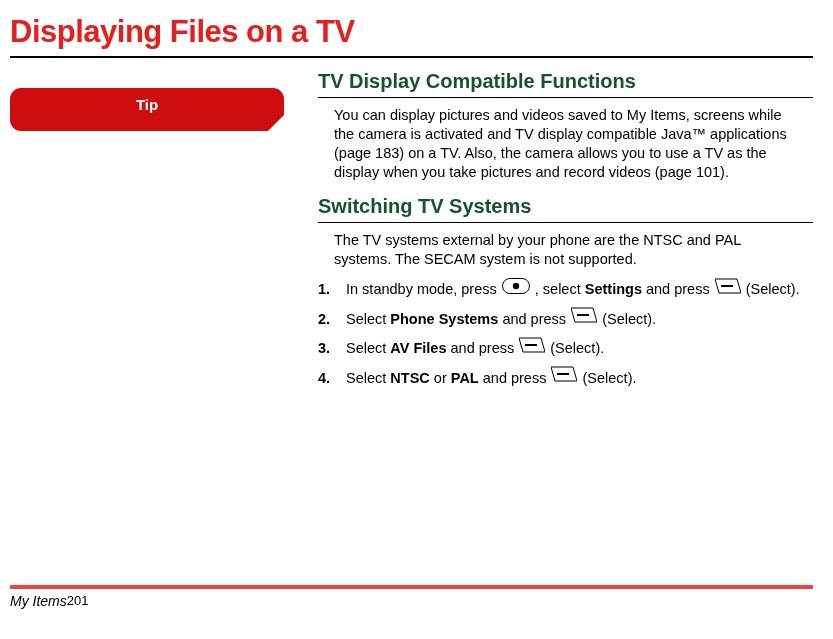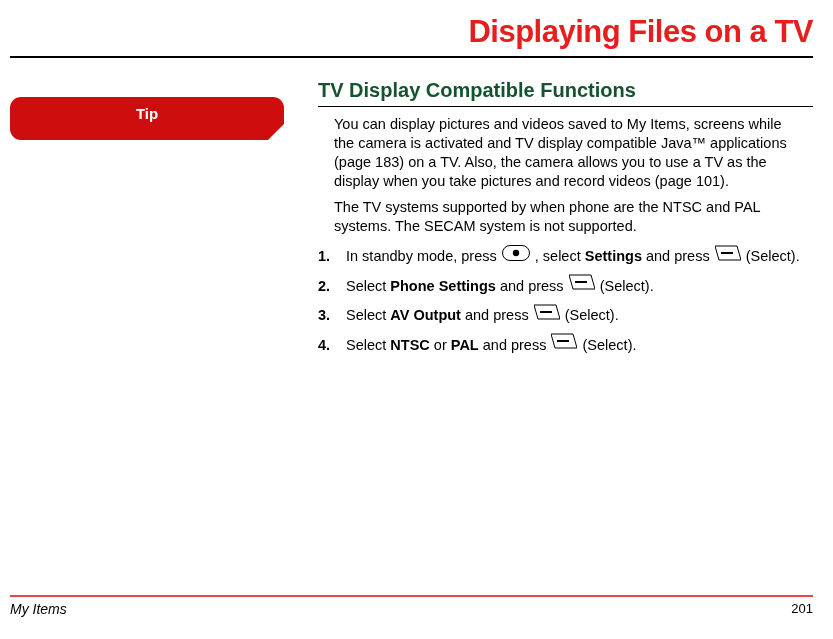--- a/index.html
+++ b/index.html
@@ -5,28 +5,28 @@
   * { box-sizing: border-box; margin: 0; padding: 0; }
   html, body { width: 833px; height: 639px; }
   body {
     font-family: "Helvetica Neue", Arial, sans-serif;
     font-stretch: condensed;
     background: #fff;
     position: relative;
     padding: 10px 20px 18px 10px;
   }
   .page-title {
-    text-align: right;
+    text-align: left;
     color: #e61e1e;
     font-weight: 700;
     font-size: 31px;
     letter-spacing: -0.5px;
     padding: 4px 0 6px 0;
     border-bottom: 2px solid #000;
-    margin-bottom: 13px;
+    margin-bottom: 4px;
   }
   .columns { display: flex; gap: 34px; }
   .sidecol { width: 274px; flex: 0 0 274px; padding-top: 26px; }
   .maincol { flex: 1; }
   .tipbox {
     background: #ce0e0e;
     color: #fff;
     border-radius: 11px;
     padding: 8px 10px 14px 10px;
     position: relative;
@@ -68,24 +68,23 @@
   .b { font-weight: 700; }
   .keyicon {
     display: inline-block;
     vertical-align: middle;
     margin: 0 1px;
     position: relative;
     top: -1px;
   }
   .footer {
     position: absolute;
-    left: 10px; right: 20px; bottom: 22px;
+    left: 10px; right: 20px; bottom: 30px;
     display: flex;
-    justify-content: space-between;
-    border-top: 2px solid #ef4444;
+    border-top: 4px solid #ef4444;
     padding-top: 4px;
     font-size: 14px;
   }
   .footer .section { font-style: italic; font-weight: 400; }
   .footer .pagenum { font-weight: 400; font-size: 13px; }
 </style>
 </head>
 <body>
 
 <div class="page-title">Displaying Files on a TV</div>
@@ -94,21 +93,22 @@
   <div class="sidecol">
     <div class="tipbox">
       <div class="tip-title">Tip</div>
     </div>
   </div>
 
   <div class="maincol">
     <div class="section-title">TV Display Compatible Functions</div>
     <div class="bodytext">You can display pictures and videos saved to My Items, screens while the camera is activated and TV display compatible Java™ applications (page 183) on a TV. Also, the camera allows you to use a TV as the display when you take pictures and record videos (page 101).</div>
 
-    <div class="bodytext">The TV systems supported by when phone are the NTSC and PAL systems. The SECAM system is not supported.</div>
+    <div class="section-title">Switching TV Systems</div>
+    <div class="bodytext">The TV systems external by your phone are the NTSC and PAL systems. The SECAM system is not supported.</div>
 
     <ol class="steps">
       <li>
         <span>In standby mode, press </span>
         <span class="keyicon">
           <svg width="28" height="16" viewBox="0 0 28 16">
               <rect x="0.5" y="0.5" width="27" height="15" rx="7.5" fill="#fff" stroke="#000"></rect>
               <circle cx="14" cy="8" r="3.2" fill="#000"></circle>
             </svg>
         </span>
@@ -118,33 +118,33 @@
         <span class="keyicon">
           <svg width="26" height="16" viewBox="0 0 26 16">
               <path d="M4 15 L0 1 L22 1 L26 15 Z" fill="#fff" stroke="#000"></path>
               <rect x="6" y="7" width="12" height="2" fill="#000"></rect>
             </svg>
         </span>
         <span> (Select).</span>
       </li>
       <li>
         <span>Select </span>
-        <span class="b">Phone Settings</span>
+        <span class="b">Phone Systems</span>
         <span> and press </span>
         <span class="keyicon">
           <svg width="26" height="16" viewBox="0 0 26 16">
               <path d="M4 15 L0 1 L22 1 L26 15 Z" fill="#fff" stroke="#000"></path>
               <rect x="6" y="7" width="12" height="2" fill="#000"></rect>
             </svg>
         </span>
         <span> (Select).</span>
       </li>
       <li>
         <span>Select </span>
-        <span class="b">AV Output</span>
+        <span class="b">AV Files</span>
         <span> and press </span>
         <span class="keyicon">
           <svg width="26" height="16" viewBox="0 0 26 16">
               <path d="M4 15 L0 1 L22 1 L26 15 Z" fill="#fff" stroke="#000"></path>
               <rect x="6" y="7" width="12" height="2" fill="#000"></rect>
             </svg>
         </span>
         <span> (Select).</span>
       </li>
       <li>

